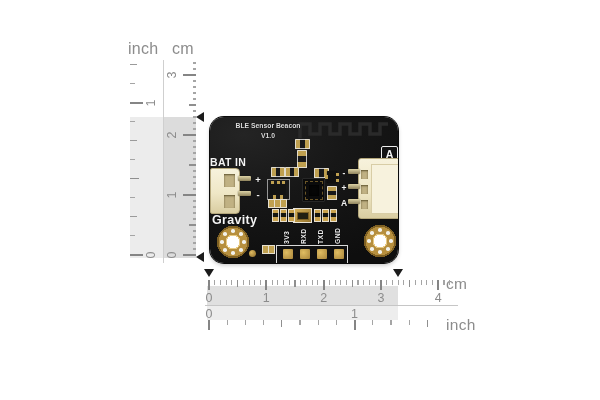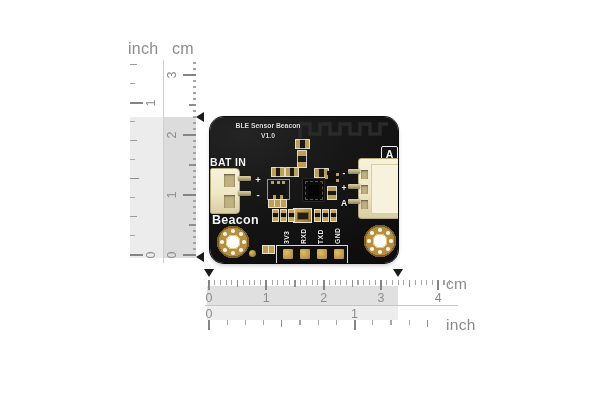--- a/index.html
+++ b/index.html
@@ -213,21 +213,21 @@
 
     <div class="conn" style="left:0px;top:51px;width:28px;height:44px;border-radius:2px 4px 4px 2px;">
       <div class="slot" style="left:13px;top:5px;width:11px;height:13px;"></div>
       <div class="slot" style="left:13px;top:26px;width:11px;height:13px;"></div>
     </div>
     <div class="lpin" style="left:28px;top:59px;"></div>
     <div class="lpin" style="left:28px;top:74px;"></div>
     <div class="silk" style="left:44px;top:57px;width:8px;font-size:9.5px;font-weight:700;text-align:center;">+</div>
     <div class="silk" style="left:44px;top:72px;width:8px;font-size:9.5px;font-weight:700;text-align:center;">-</div>
 
-    <div class="silk" style="left:2px;top:96px;font-size:12.5px;font-weight:800;letter-spacing:.3px;">Beacon</div>
+    <div class="silk" style="left:2px;top:96px;font-size:12.5px;font-weight:800;letter-spacing:.3px;">Gravity</div>
 
     <div class="hole" style="left:6px;top:108px;">
         <div class="hole-dot" style="position: absolute; left: 26.4px; top: 15.2px;"></div>
         <div class="hole-dot" style="position: absolute; left: 23.1196px; top: 23.1196px;"></div>
         <div class="hole-dot" style="position: absolute; left: 15.2px; top: 26.4px;"></div>
         <div class="hole-dot" style="position: absolute; left: 7.2804px; top: 23.1196px;"></div>
         <div class="hole-dot" style="position: absolute; left: 4px; top: 15.2px;"></div>
         <div class="hole-dot" style="position: absolute; left: 7.2804px; top: 7.2804px;"></div>
         <div class="hole-dot" style="position: absolute; left: 15.2px; top: 4px;"></div>
         <div class="hole-dot" style="position: absolute; left: 23.1196px; top: 7.2804px;"></div>

